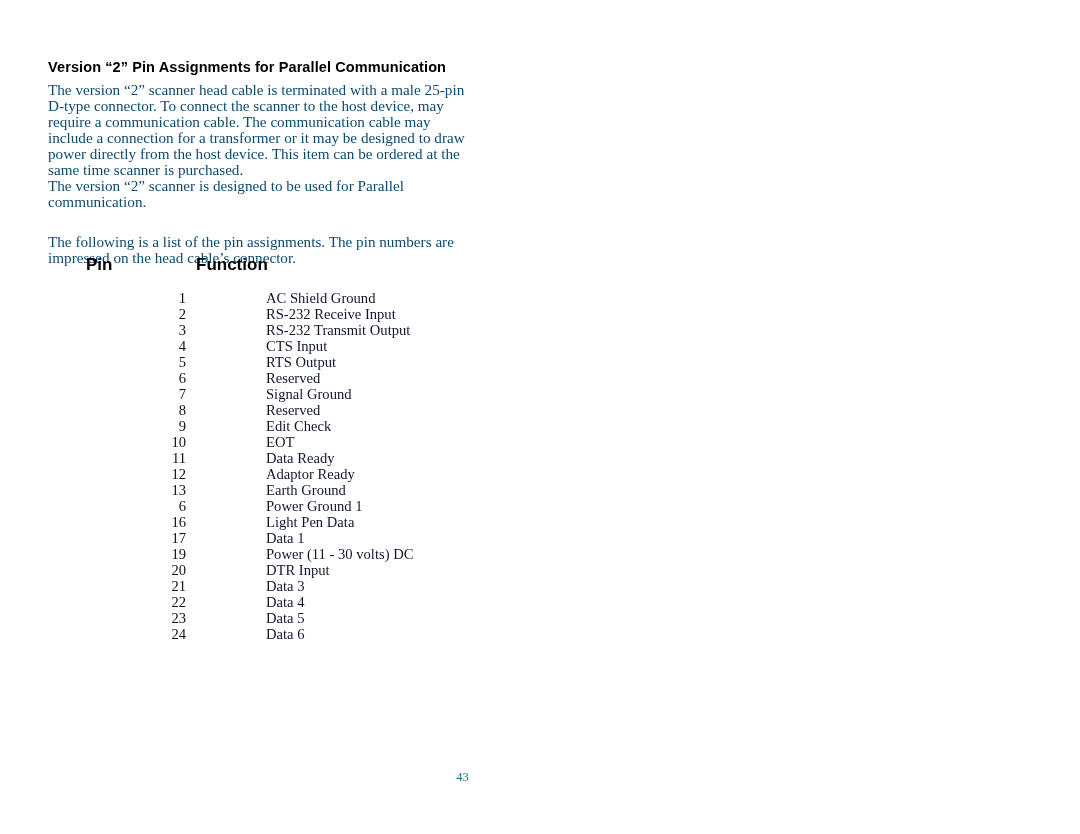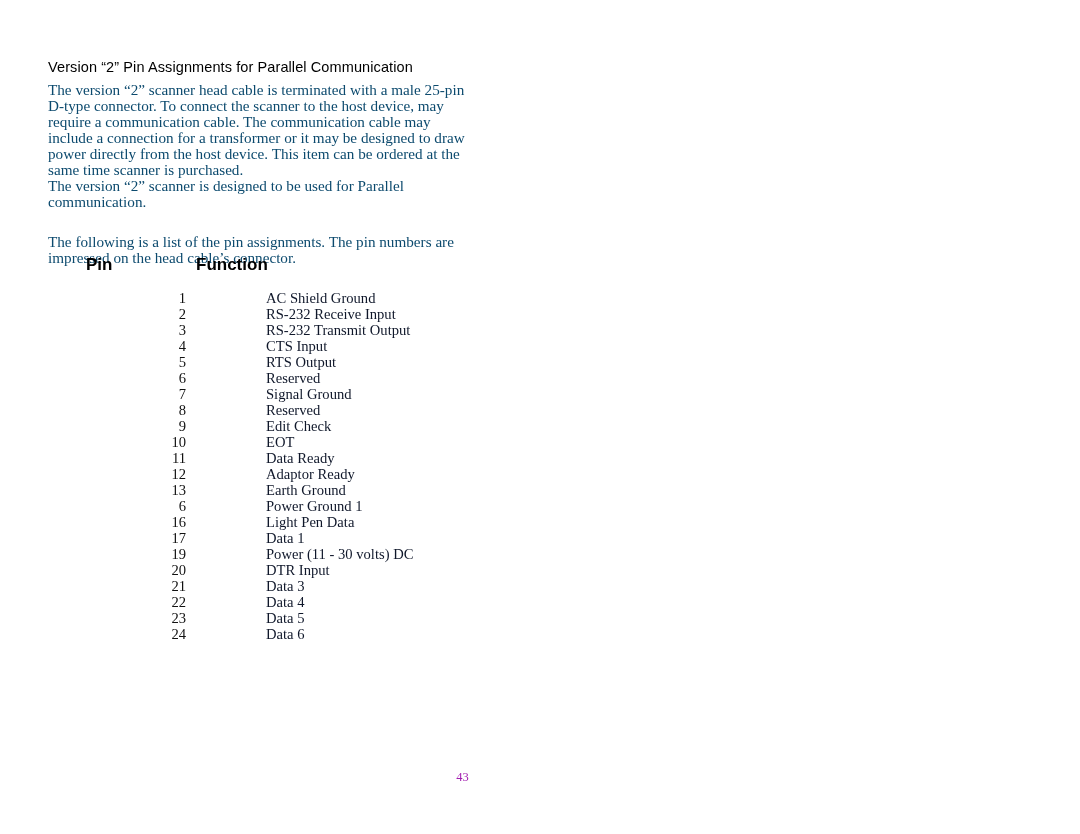--- a/index.html
+++ b/index.html
@@ -24,21 +24,21 @@
     width: 1080px;
     height: 834px;
   }
 
   
   .doc-title {
     position: absolute;
     left: 48px;
     top: 48px;
     font-family: "Liberation Sans", sans-serif;
-    font-weight: normal;
+    font-weight: bold;
     font-size: 14.5px;
     letter-spacing: 0.1px;
     line-height: 18px;
     white-space: nowrap;
   }
 
   
   .body-block {
     position: absolute;
     left: 48px;
@@ -105,21 +105,21 @@
 
   
   .page-number {
     position: absolute;
     left: 0;
     top: 770px;
     width: 925px;
     text-align: center;
     font-family: "Liberation Serif", serif;
     font-size: 12.5px;
-    color: #a21caf;
+    color: #0f766e;
   }
 </style>
 </head>
 <body>
 
 <div class="page">
 
   <h1 class="doc-title">Version “2” Pin Assignments for Parallel Communication</h1>
 
   <div class="body-block" id="para-1">

